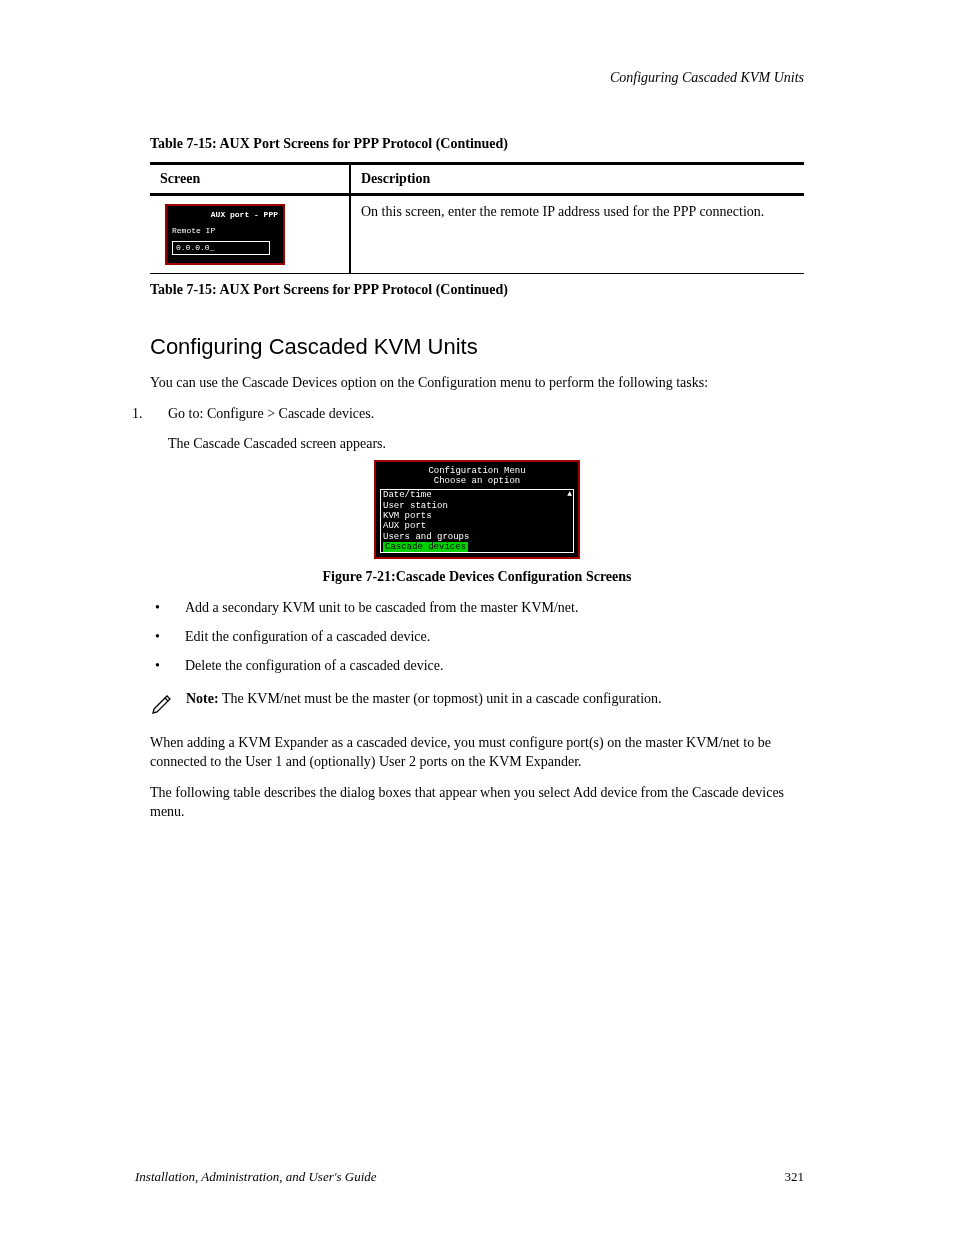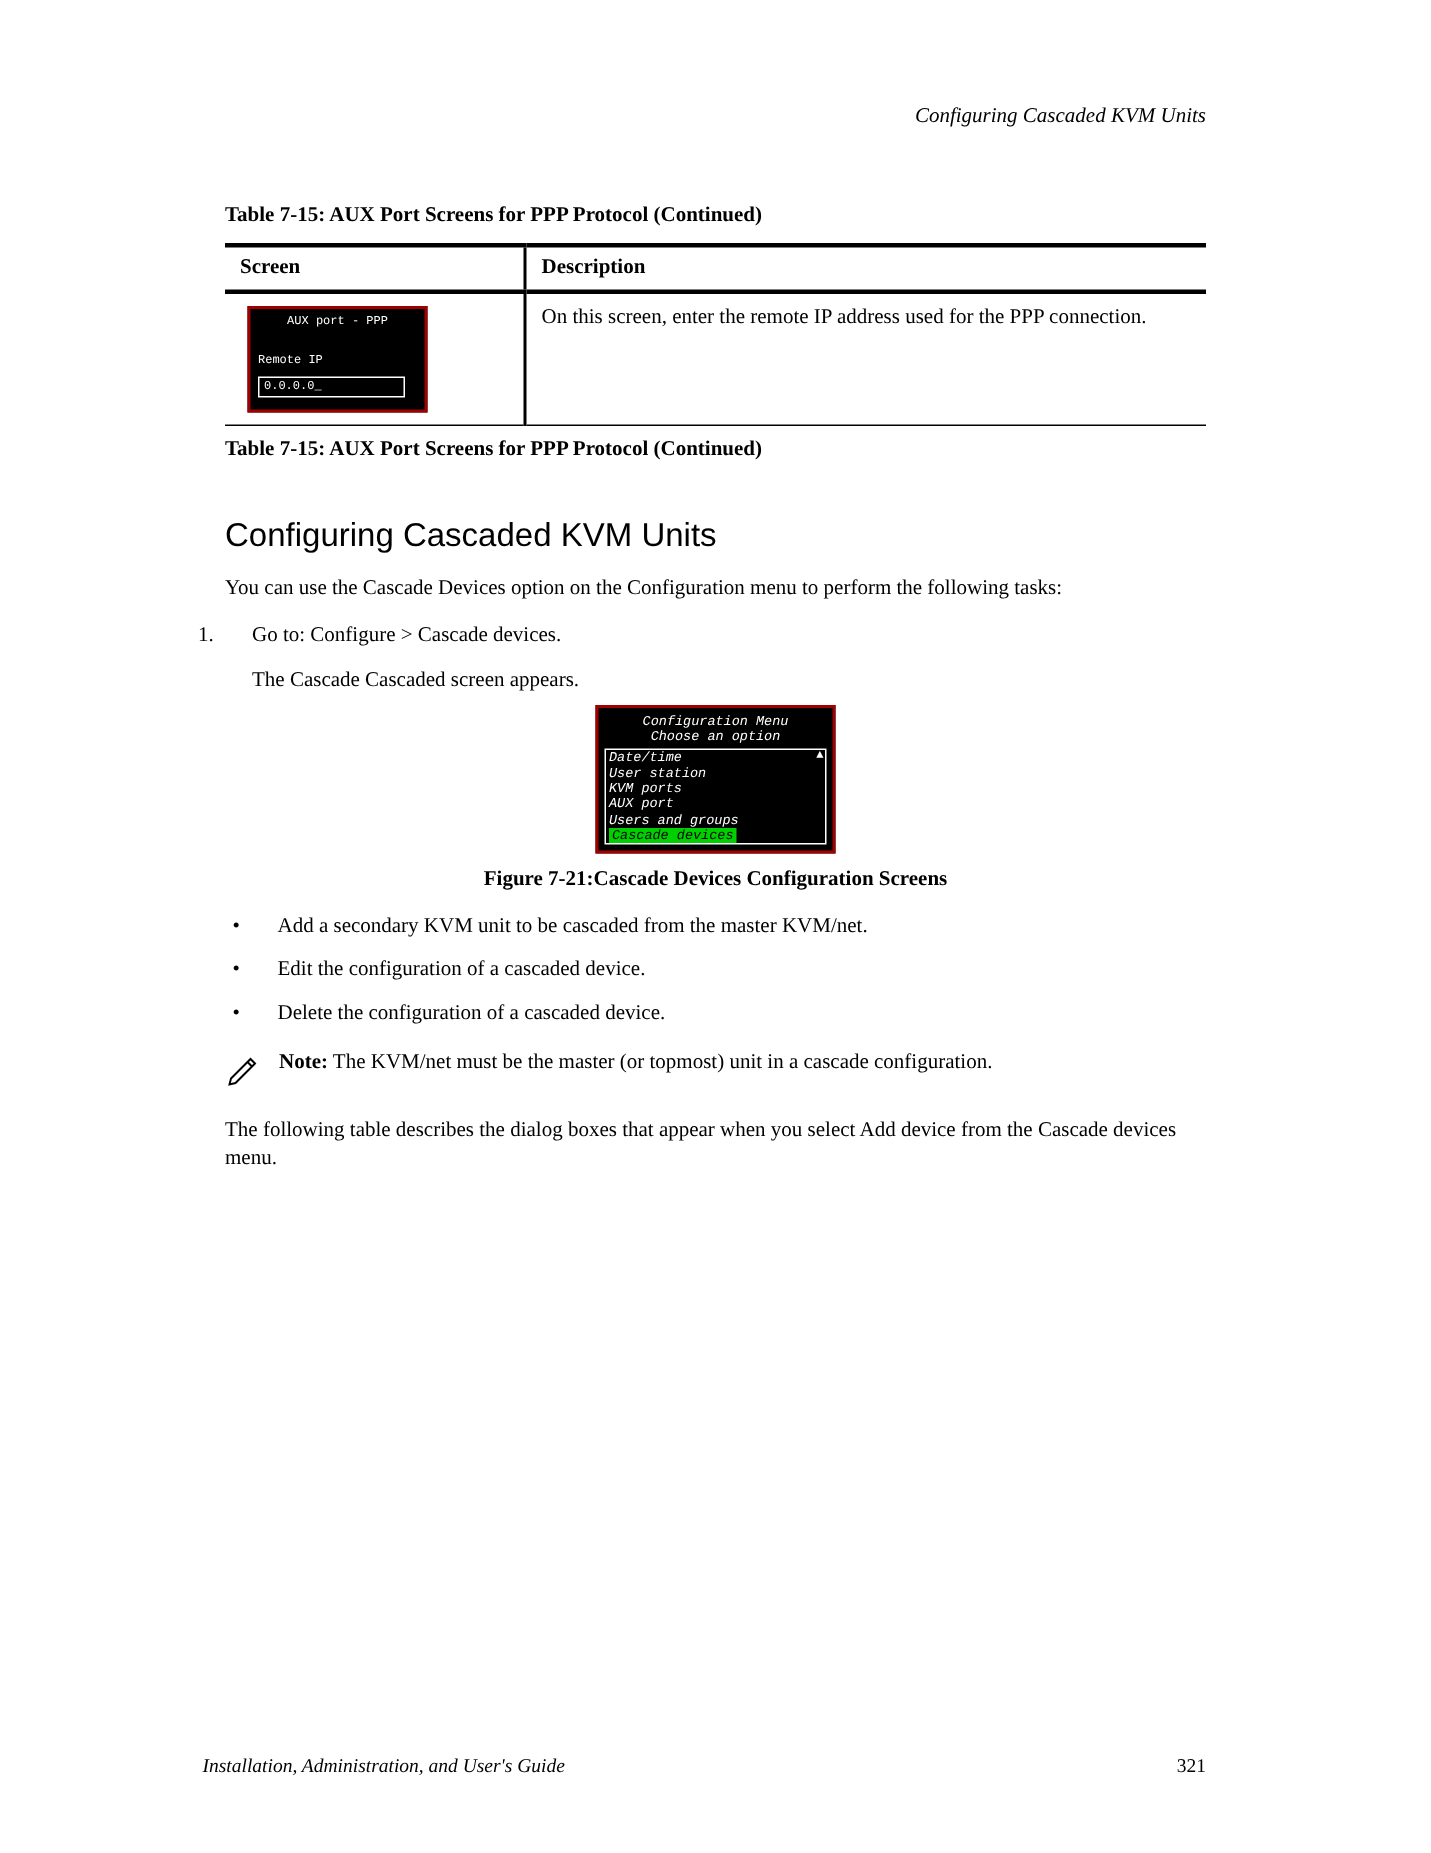--- a/index.html
+++ b/index.html
@@ -66,21 +66,21 @@
     width: 120px;
     background: #000;
     border: 2px solid #a00000;
     font-family: "Courier New", monospace;
     color: #fff;
     font-size: 8px;
     line-height: 1.2;
     padding: 4px 5px 8px 5px;
     margin-left: 5px;
   }
-  .osd1 .title { text-align: center; margin-bottom: 16px; color:#fff; }
+  .osd1 .title { text-align: right; margin-bottom: 6px; color:#fff;font-weight:bold; }
   .osd1 .label { margin-bottom: 6px; color:#fff; }
   .osd1 .inputbox {
     border: 1px solid #fff;
     padding: 1px 3px;
     color: #fff;
     background: #000;
     width: 98px;
   }
 
   
@@ -109,30 +109,29 @@
     margin-bottom: 8px;
   }
 
   
   .osd2-wrap {
     text-align: center;
     margin: 8px 0 10px 0;
   }
   .osd2 {
     display: inline-block;
-    width: 160px;
+    width: 206px;
     background: #000;
     border: 2px solid #a00000;
     font-family: "Courier New", monospace;
     color: #fff;
     font-size: 9px;
     line-height: 1.15;
     padding: 4px 4px 4px 4px;
     text-align: left;
-    font-style: italic;
   }
   .osd2 .t1 { text-align: center; color:#fff; }
   .osd2 .listbox {
     margin-top: 3px;
     border: 1px solid #fff;
     padding: 0 2px 0 2px;
     position: relative;
   }
   .osd2 .listbox .arrow {
     position: absolute; right: 1px; top: -1px;
@@ -248,19 +247,20 @@
         <path d="M4 19 L17 6 L20 9 L7 22 L3 23 L4 19 Z" fill="none" stroke="#000" stroke-width="1.3"></path>
         <path d="M15 8 L18 11" stroke="#000" stroke-width="1.3"></path>
       </svg>
     </div>
     <div class="note-text">
       <span class="note-label">Note:</span>
       <span>The KVM/net must be the master (or topmost) unit in a cascade configuration.</span>
     </div>
   </div>
 
+  <div class="para">When adding a KVM Expander as a cascaded device, you must configure port(s) on the master KVM/net to be connected to the User 1 and (optionally) User 2 ports on the KVM Expander.</div>
   <div class="para">The following table describes the dialog boxes that appear when you select Add device from the Cascade devices menu.</div>
 </div>
 
 <div class="footer">
   <span>Installation, Administration, and User's Guide</span>
   <span class="pg">321</span>
 </div>
 
 </body></html>

